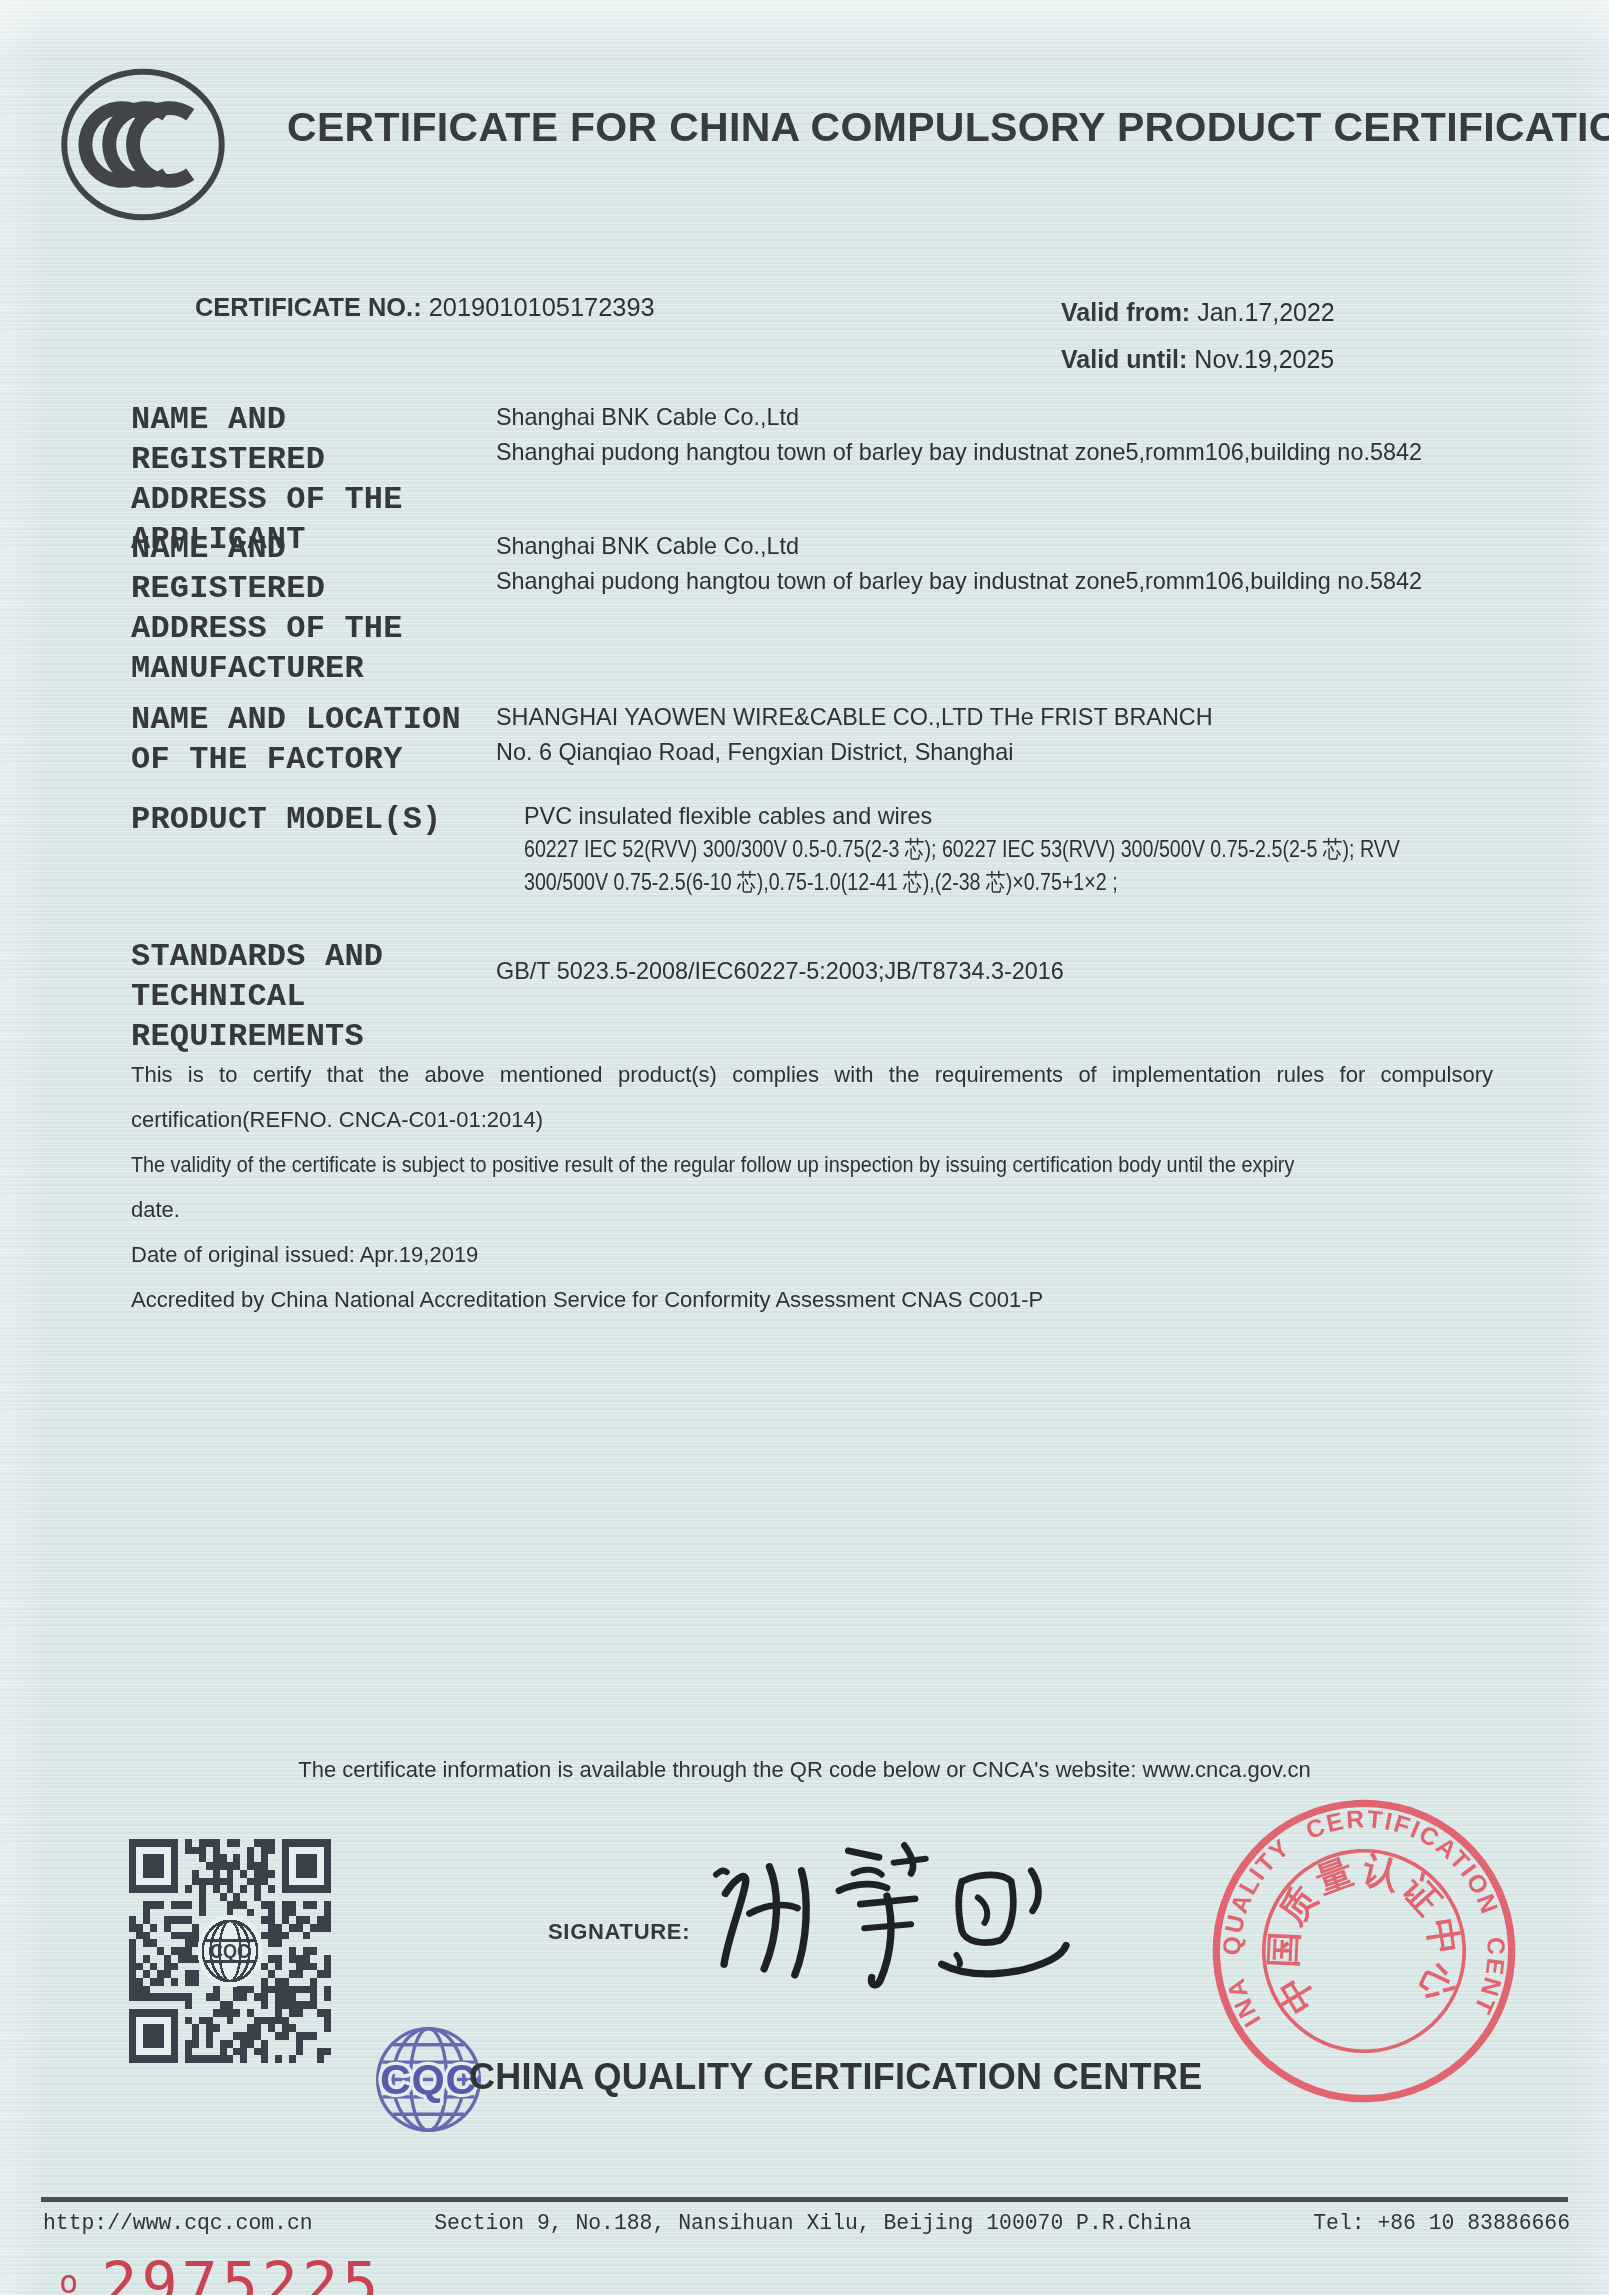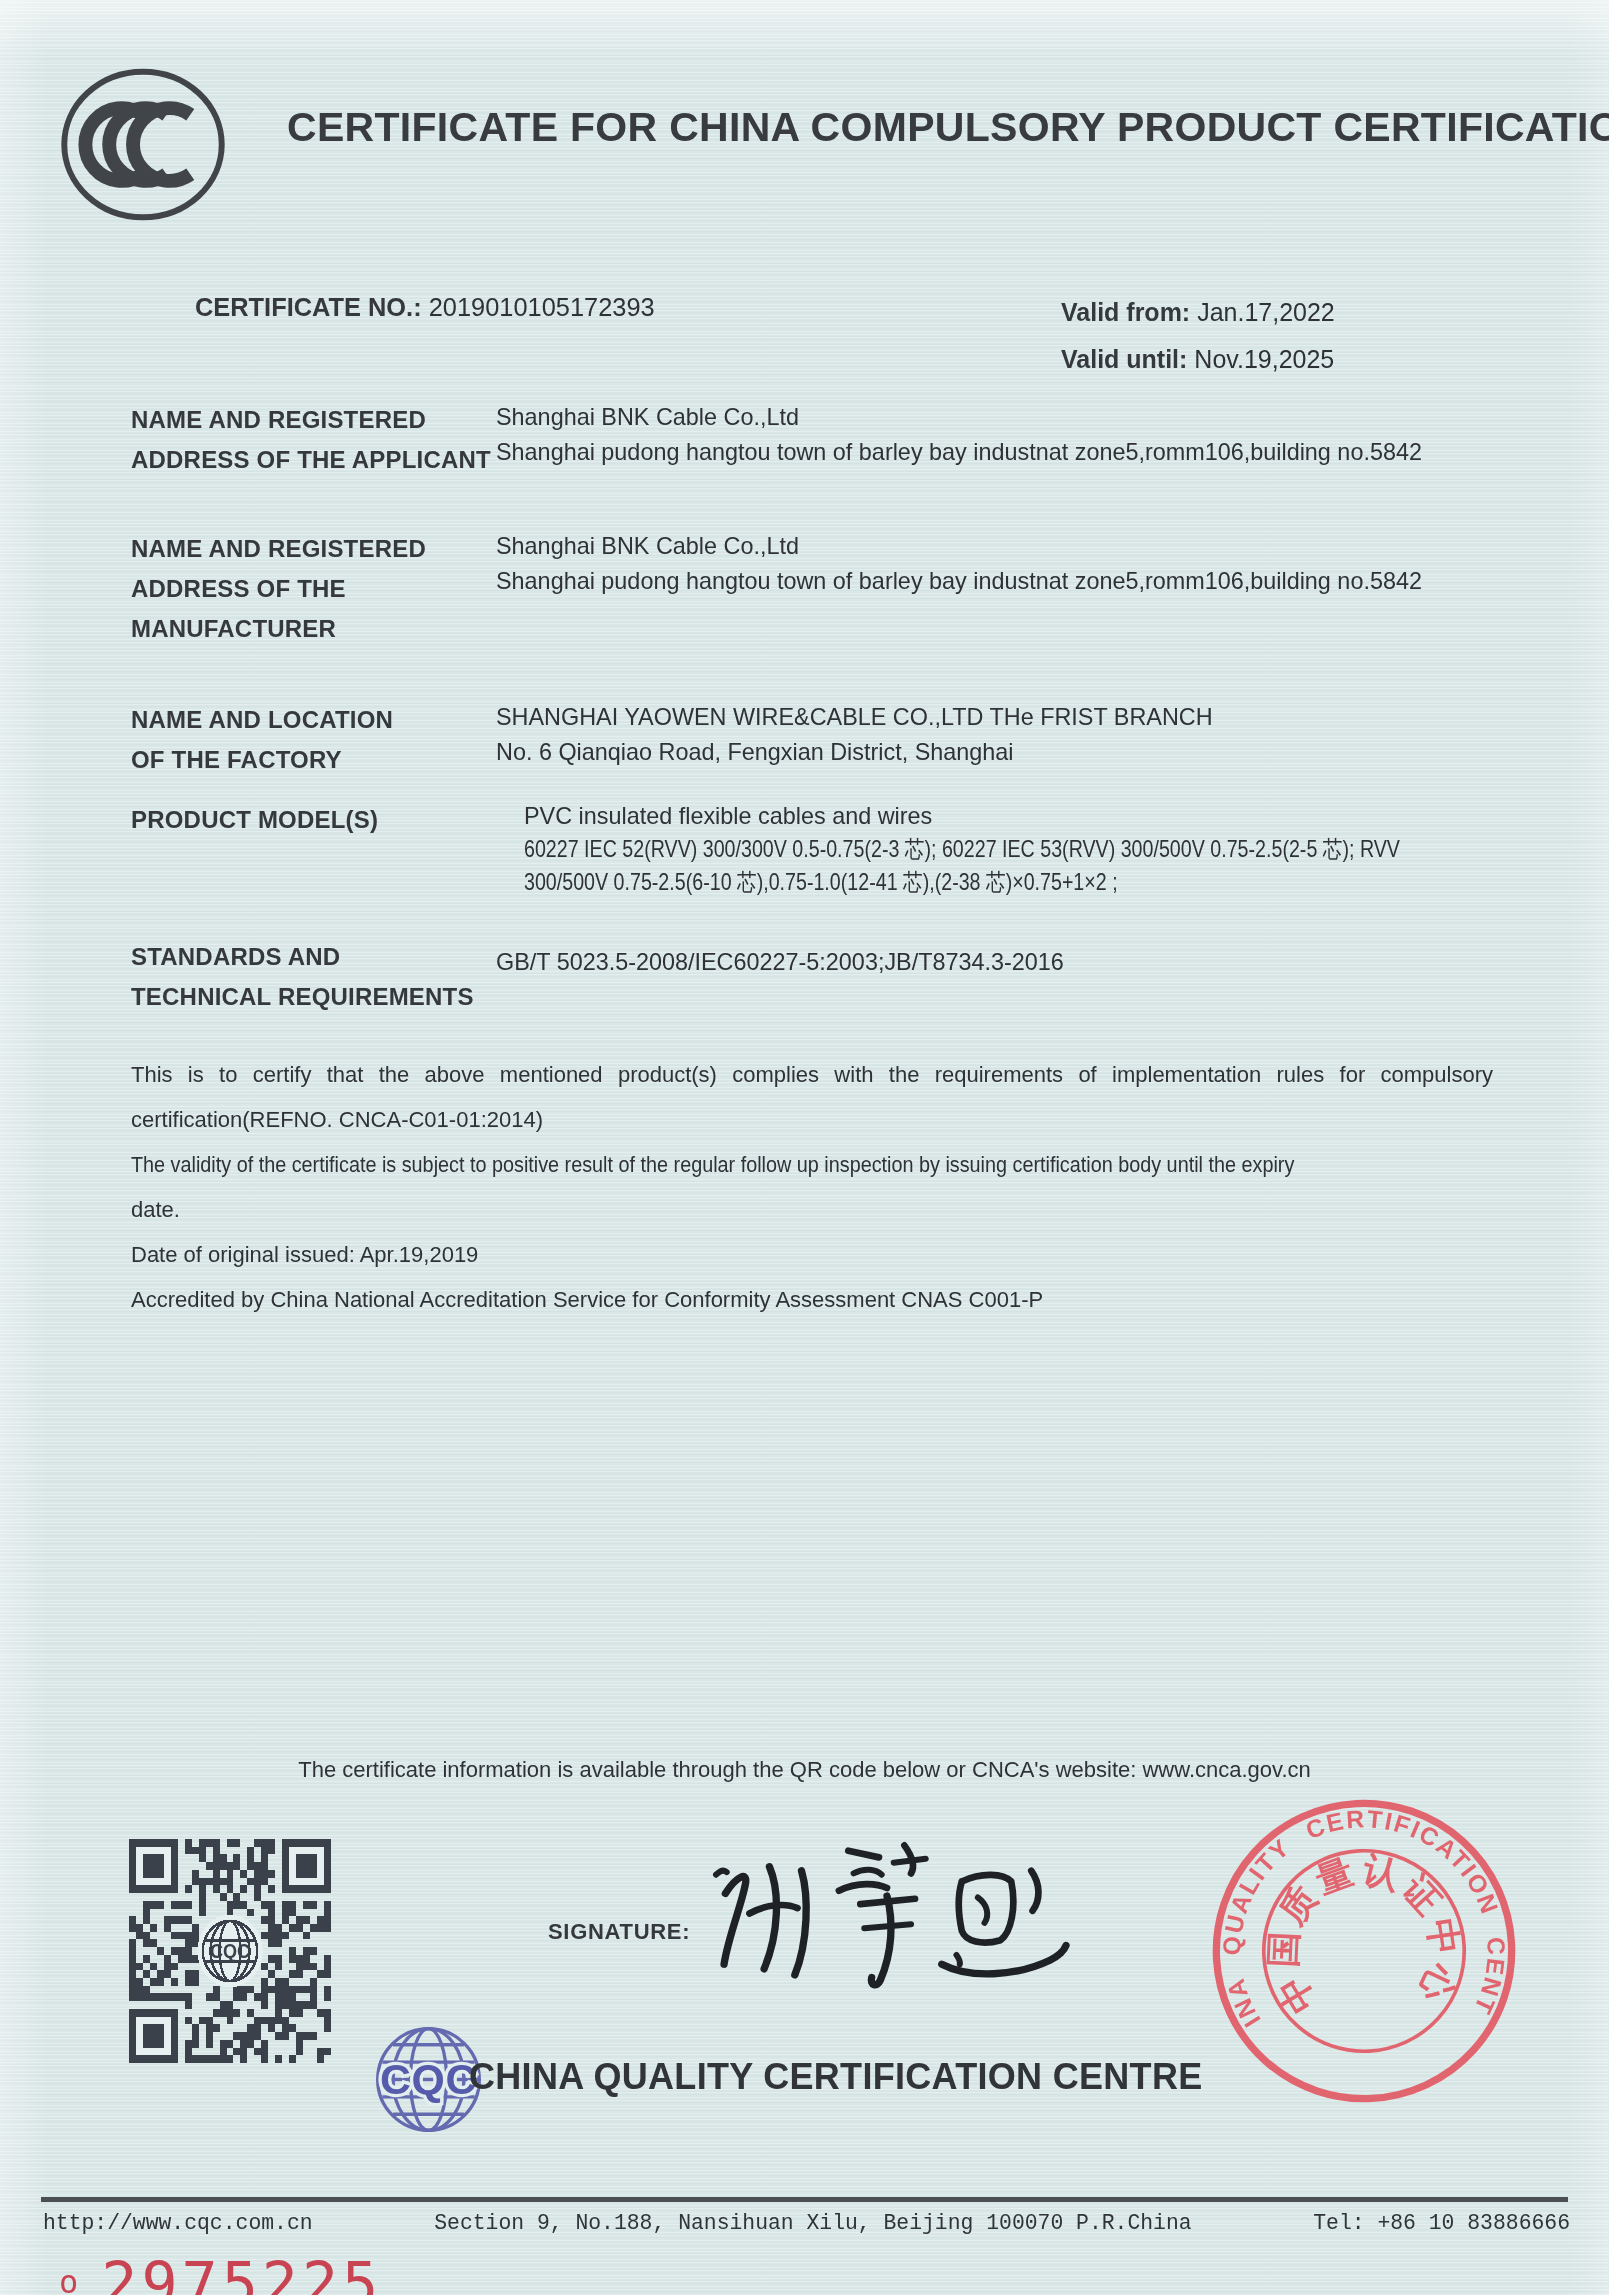--- a/index.html
+++ b/index.html
@@ -40,32 +40,32 @@
 
   
   .cert-no{position:absolute;left:195px;top:293px;font-size:25.4px;white-space:nowrap;}
   .cert-no b{font-weight:bold;color:var(--label-ink);}
   .valid-block{position:absolute;left:1061px;top:289px;font-size:25px;line-height:47px;white-space:nowrap;}
   .valid-block b{font-weight:bold;color:var(--label-ink);}
 
   
   .row{position:absolute;left:131px;right:94px;display:flex;align-items:flex-start;}
   .row .lbl{
-    flex:0 0 365px;font-size:24px;font-weight:bold;line-height:40px;
-    color:var(--label-ink);letter-spacing:0.2px;
+    flex:0 0 365px;font-size:32px;font-weight:bold;line-height:40px;
+    color:var(--label-ink);letter-spacing:0.2px;font-family:Liberation Mono, monospace;
   }
   .row .val{flex:1;font-size:23.4px;line-height:35px;color:var(--ink);}
   .row .val .vline{white-space:nowrap;}
   .row-applicant{top:400px;}
   .row-manufacturer{top:529px;}
   .row-factory{top:700px;}
   .row-product{top:800px;gap:28px;}
   .row-product .val{line-height:33px;}
   .row-standards{top:937px;}
-  .row-standards .val{margin-top:8px;}
+  .row-standards .val{margin-top:17px;}
   .condense{transform:scaleX(.9);transform-origin:left top;}
   .condense84{transform:scaleX(.84);transform-origin:left top;}
 
   
   .statements{position:absolute;left:131px;top:1052px;width:1362px;font-size:22px;line-height:45px;color:var(--ink);}
   .statements .line{white-space:nowrap;}
   .statements .justify{white-space:normal;text-align:justify;text-align-last:justify;}
 
   
   .qr-note{position:absolute;left:0;top:1757px;width:100%;text-align:center;font-size:22px;color:var(--ink);}

